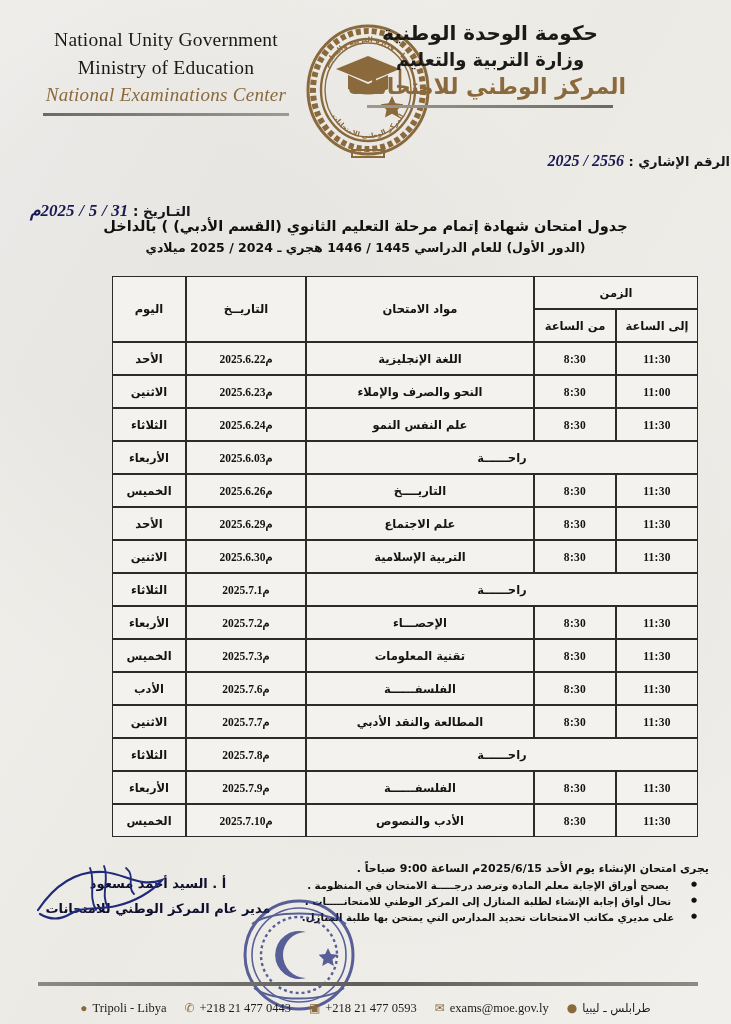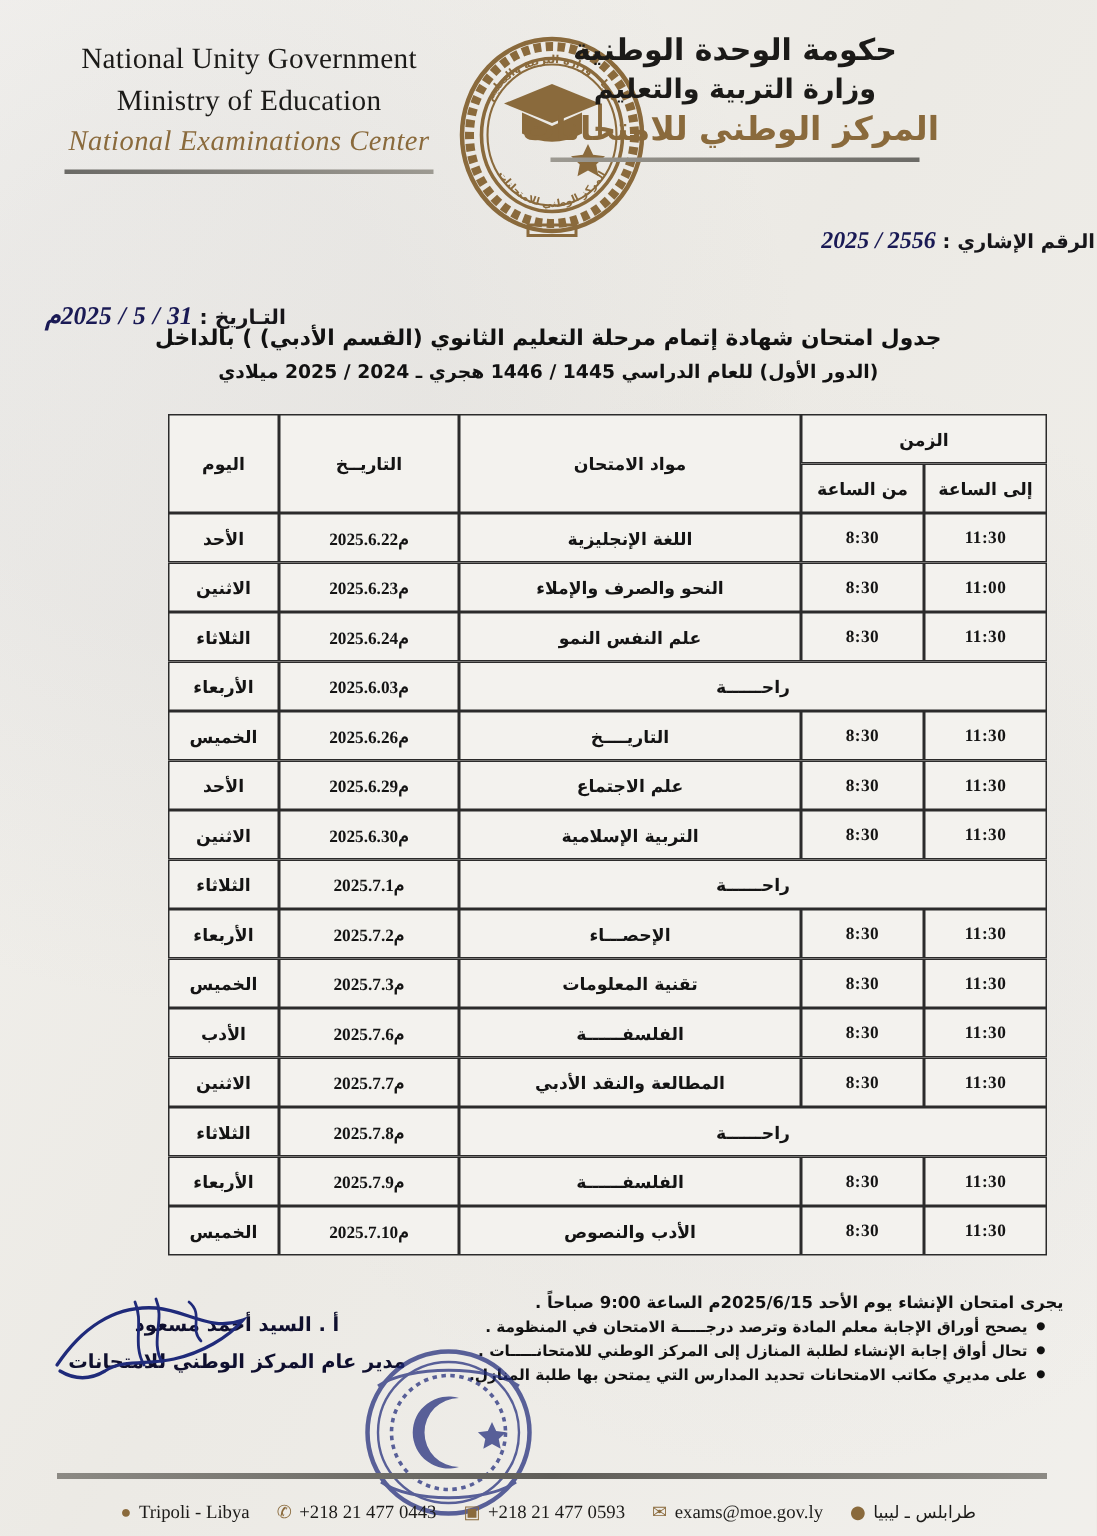--- a/index.html
+++ b/index.html
@@ -146,20 +146,21 @@
     font-family:"DejaVu Sans", sans-serif;
   }
   .notes .lead{
     font-size:11px;font-weight:700;color:#111;margin-bottom:3px;
   }
   .notes ul{list-style:none;margin:0;padding:0 12px 0 0;}
   .notes li{
     font-size:10.2px;font-weight:700;color:#111;
     line-height:1.55;position:relative;padding-right:12px;
     white-space:nowrap;
+    text-align:center;
   }
   .notes li:before{
     content:"\25CF";position:absolute;right:0;top:0;font-size:7px;line-height:1.9;
   }
 
   
   .sig{
     position:absolute;left:24px;top:876px;width:268px;
     direction:rtl;text-align:center;
     font-family:"DejaVu Sans", sans-serif;

